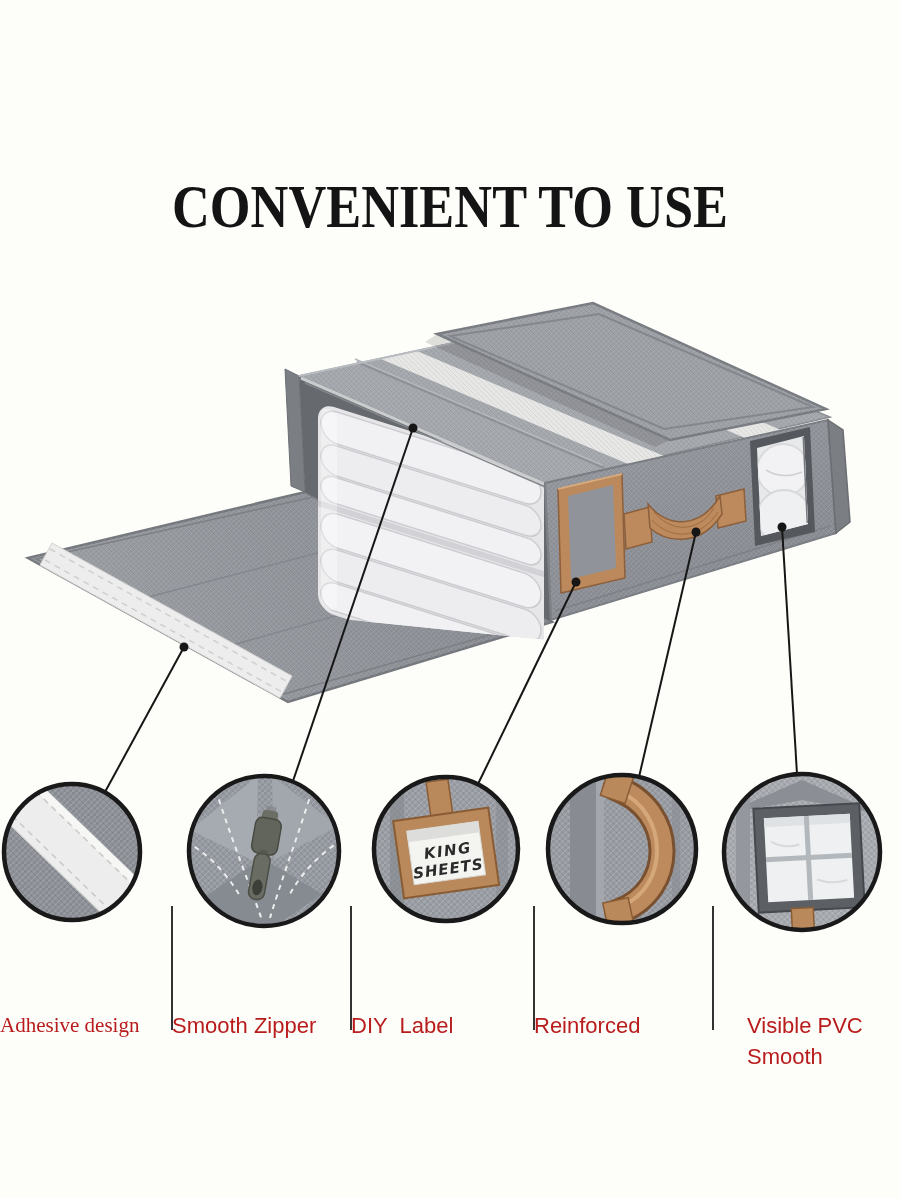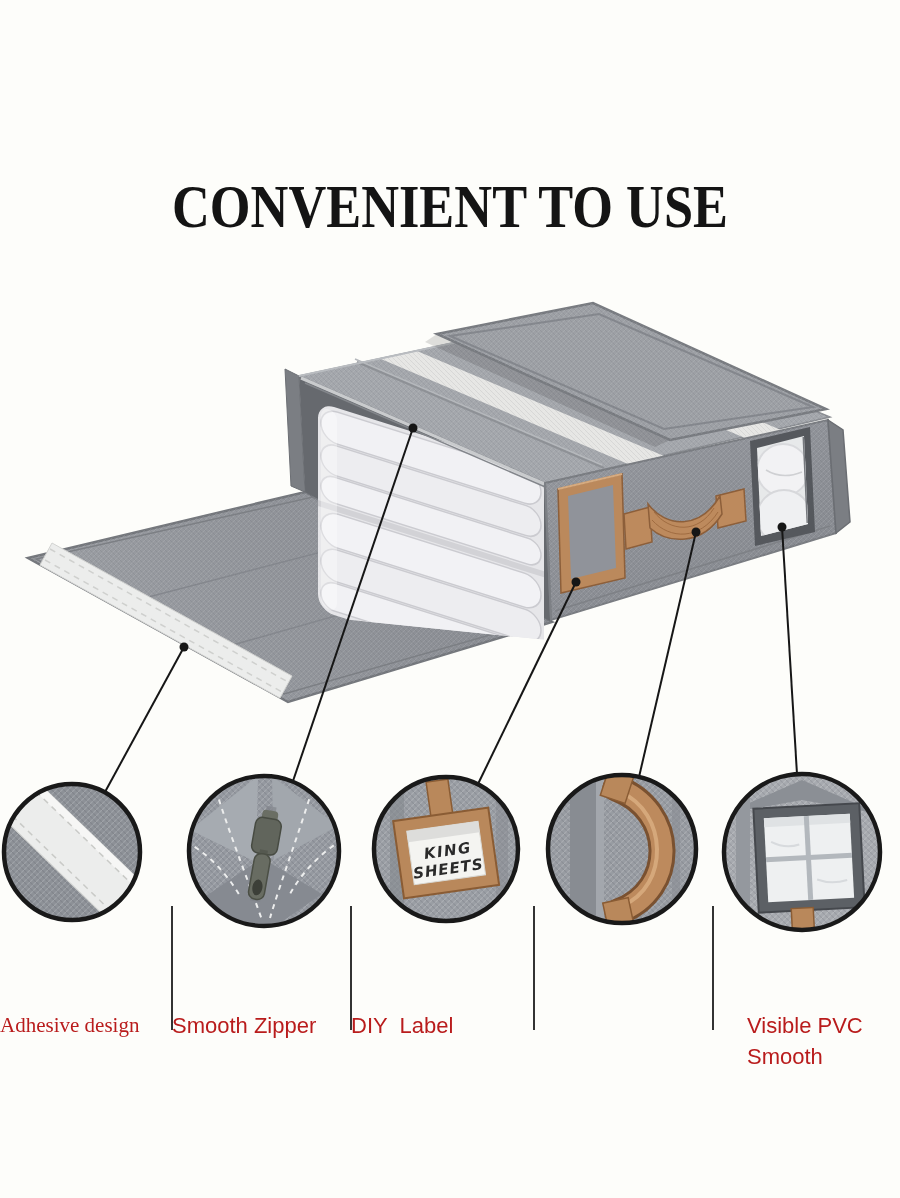--- a/index.html
+++ b/index.html
@@ -268,17 +268,17 @@
 <div class="caption serif" style="left:0;width:172px;">
   <span class="cap-line">Adhesive design</span><span class="cap-line"></span>
 </div>
 <div class="caption" style="left:172px;width:155px;">
   <span class="cap-line">Smooth Zipper</span><span class="cap-line"></span>
 </div>
 <div class="caption" style="left:351px;width:150px;">
   <span class="cap-line">DIY  Label</span><span class="cap-line"></span>
 </div>
 <div class="caption" style="left:534px;width:179px;">
-  
+  <span class="cap-line">Reinforced</span>
 </div>
 <div class="caption" style="left:747px;width:187px;">
   <span class="cap-line">Visible PVC</span><span class="cap-line">Smooth</span>
 </div>
 
 </body></html>

